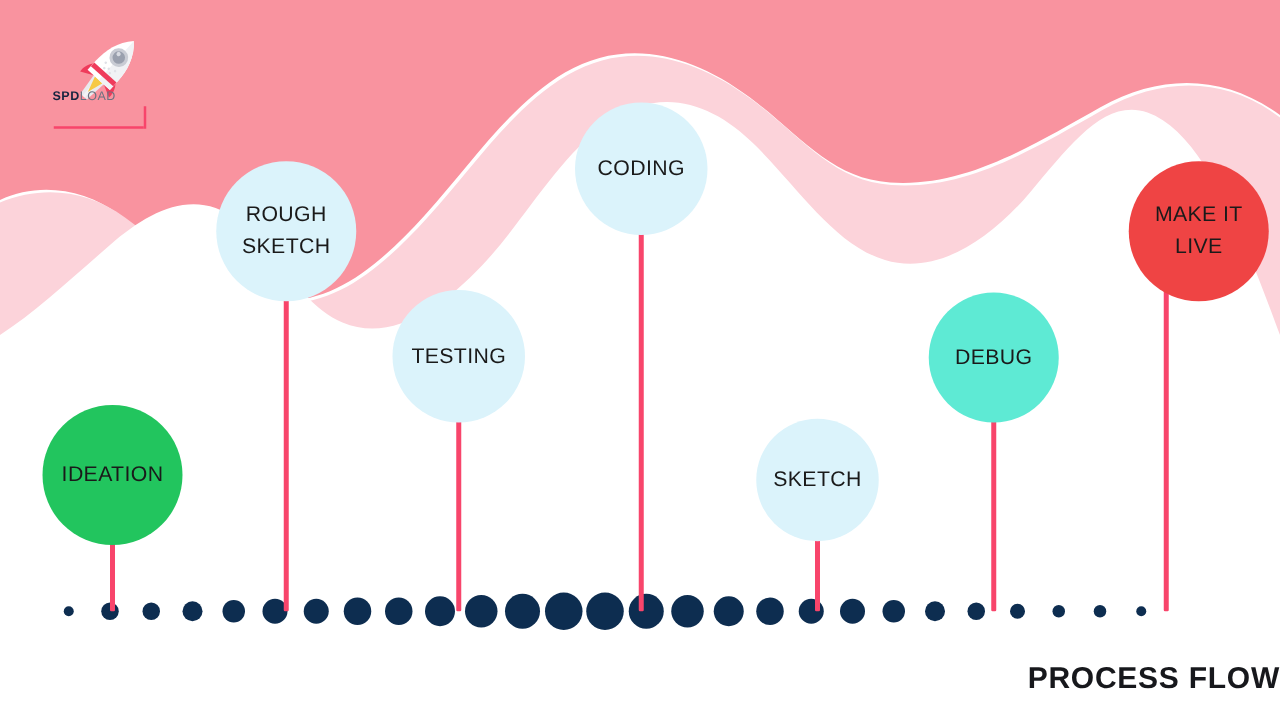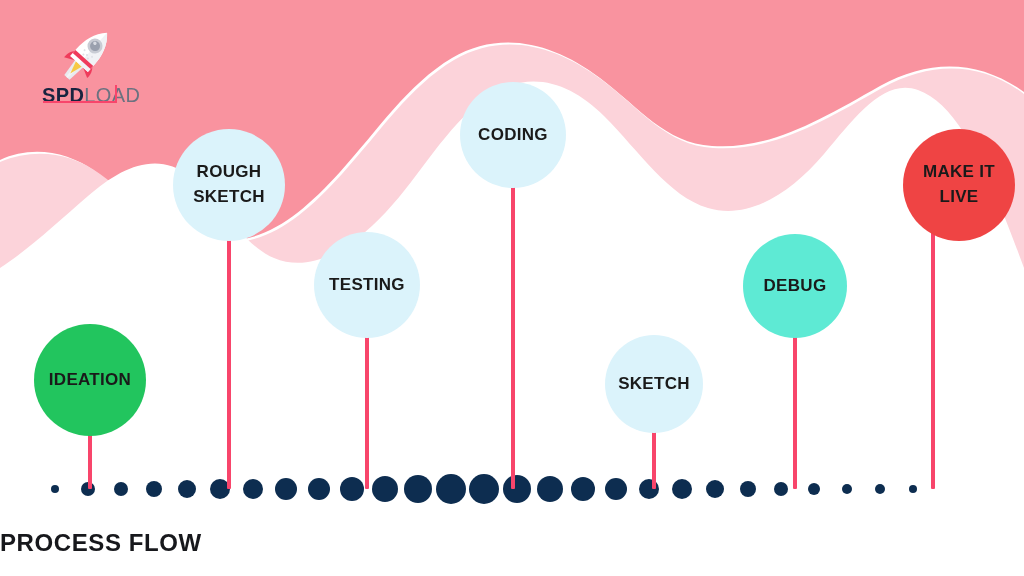--- a/index.html
+++ b/index.html
@@ -23,23 +23,23 @@
     pointer-events:none;
   }
   
   #logo{
     position:absolute;
     left:42px;top:22px;
     width:96px;height:92px;
   }
   #logo .rocket{position:absolute;left:12px;top:0;width:66px;height:66px;}
   #logo .wordmark{
-    position:absolute;left:0;top:62px;
+    position:absolute;left:0;top:50px;
     width:96px;
-    font-size:20px;
+    font-size:10px;
     letter-spacing:0.4px;
     white-space:nowrap;
   }
   #logo .wm-spd{font-weight:bold;color:#18243f;}
   #logo .wm-load{font-weight:normal;color:#6b7280;}
   #logo .wm-rule{
     position:absolute;left:1px;top:79px;
     width:72px;height:2px;background:#f8456b;
   }
   #logo .wm-tick{
@@ -53,41 +53,41 @@
     border-radius:50%;
     background:#dbf3fb;
     display:flex;
     align-items:center;
     justify-content:center;
     text-align:center;
     color:#1a1a1a;
     font-size:17px;
     line-height:1.45;
     letter-spacing:0.3px;
-    font-weight:700;
+    font-weight:400;
   }
   .stem{
     position:absolute;
     width:4px;
     background:#f8456b;
     border-radius:1px;
   }
   
   #dotrow{position:absolute;left:0;top:0;width:1024px;height:576px;}
   .dot{
     position:absolute;
     border-radius:50%;
     background:#0d2d50;
   }
   
   #caption{
     position:absolute;
     left:0;top:529px;
     width:1024px;
-    text-align:left;
+    text-align:right;
     font-size:24px;
     font-weight:bold;
     letter-spacing:0.6px;
     color:#17181c;
   }
 </style>
 </head>
 <body>
 
 <div id="stage">

